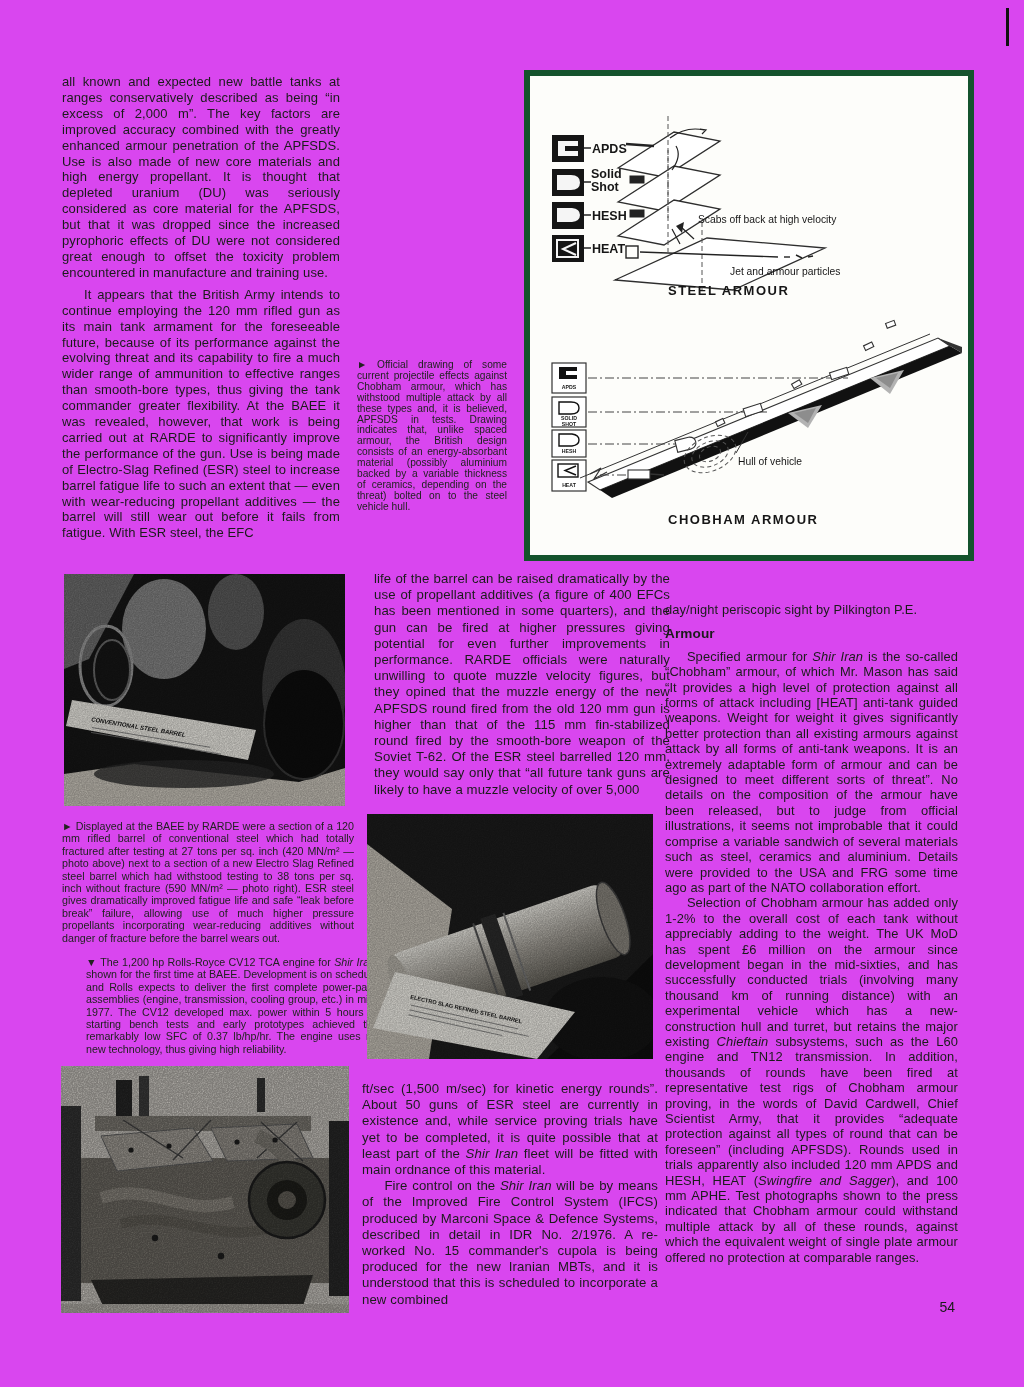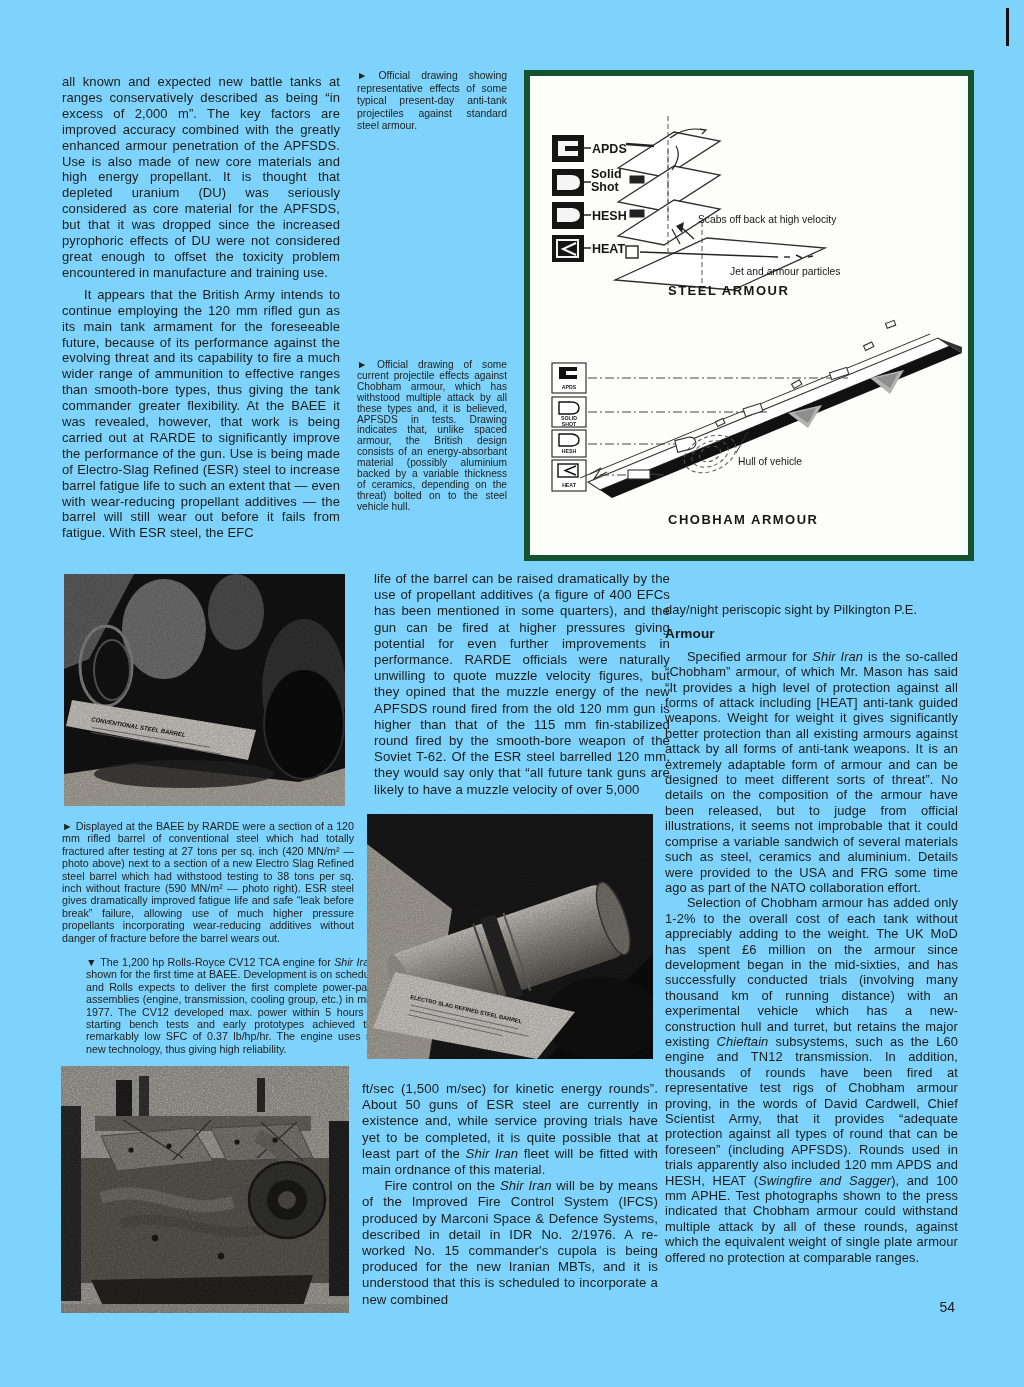--- a/index.html
+++ b/index.html
@@ -1,16 +1,16 @@
 <!DOCTYPE html>
 <html><head>
 <meta charset="utf-8">
 <style>
   html,body{margin:0;padding:0;background:#e8e6e1;}
-  .sheet{position:relative;width:1024px;height:1387px;background:#7dd3fc;
+  .sheet{position:relative;width:1024px;height:1387px;background:#d946ef;
          font-family:"Liberation Sans",sans-serif;color:#1b1b1b;overflow:hidden;}
   .body-col{position:absolute;text-align:justify;font-size:13px;line-height:15.9px;letter-spacing:.1px;}
   .body-col p{margin:0;text-indent:1.7em;}
   .body-col p.noindent{text-indent:0;}
   .body-col p.gap{margin-top:6px;}
   #col-left{left:62px;top:74px;width:278px;}
   #col-mid-top{left:362px;top:571px;width:296px;font-size:13.2px;line-height:16.2px;margin-left:12px;}
   #col-mid-bottom{left:362px;top:1069px;width:296px;font-size:13.2px;line-height:16.2px;margin-top:12px;}
   #col-right{left:665px;top:566px;width:293px;font-size:12.9px;line-height:15.4px;margin-top:36px;}
   #col-right h3{font-size:13.6px;margin:9px 0 7px;text-indent:0;}
@@ -35,21 +35,20 @@
 
 <div class="sheet">
 
   <div id="corner-mark"></div>
 
   <div id="col-left" class="body-col">
     <p class="noindent">all known and expected new battle tanks at ranges conservatively described as being “in excess of 2,000 m”. The key factors are improved accuracy combined with the greatly enhanced armour penetration of the APFSDS. Use is also made of new core materials and high energy propellant. It is thought that depleted uranium (DU) was seriously considered as core material for the APFSDS, but that it was dropped since the increased pyrophoric effects of DU were not considered great enough to offset the toxicity problem encountered in manufacture and training use.</p>
     <p class="gap">It appears that the British Army intends to continue employing the 120 mm rifled gun as its main tank armament for the foreseeable future, because of its performance against the evolving threat and its capability to fire a much wider range of ammunition to effective ranges than smooth-bore types, thus giving the tank commander greater flexibility. At the BAEE it was revealed, however, that work is being carried out at RARDE to significantly improve the performance of the gun. Use is being made of Electro-Slag Refined (ESR) steel to increase barrel fatigue life to such an extent that — even with wear-reducing propellant additives — the barrel will still wear out before it fails from fatigue. With ESR steel, the EFC</p>
   </div>
 
-  <div id="cap-steel" class="caption">► Official drawing showing representative effects of some typical present-day anti-tank projectiles against standard steel armour.</div>
   <div id="cap-chobham" class="caption">► Official drawing of some current projectile effects against Chobham armour, which has withstood multiple attack by all these types and, it is believed, APFSDS in tests. Drawing indicates that, unlike spaced armour, the British design consists of an energy-absorbant material (possibly aluminium backed by a variable thickness of ceramics, depending on the threat) bolted on to the steel vehicle hull.</div>
 
   <div class="figure">
     <svg width="438" height="479" viewBox="0 0 438 479">
 
       <g>
 
         <g>
           <rect x="22" y="59" width="32" height="27" fill="#151515"></rect>
           <path d="M28 65 h20 v5 h-13 v5 h13 v5 h-20 z" fill="#f5f5f5"></path>

